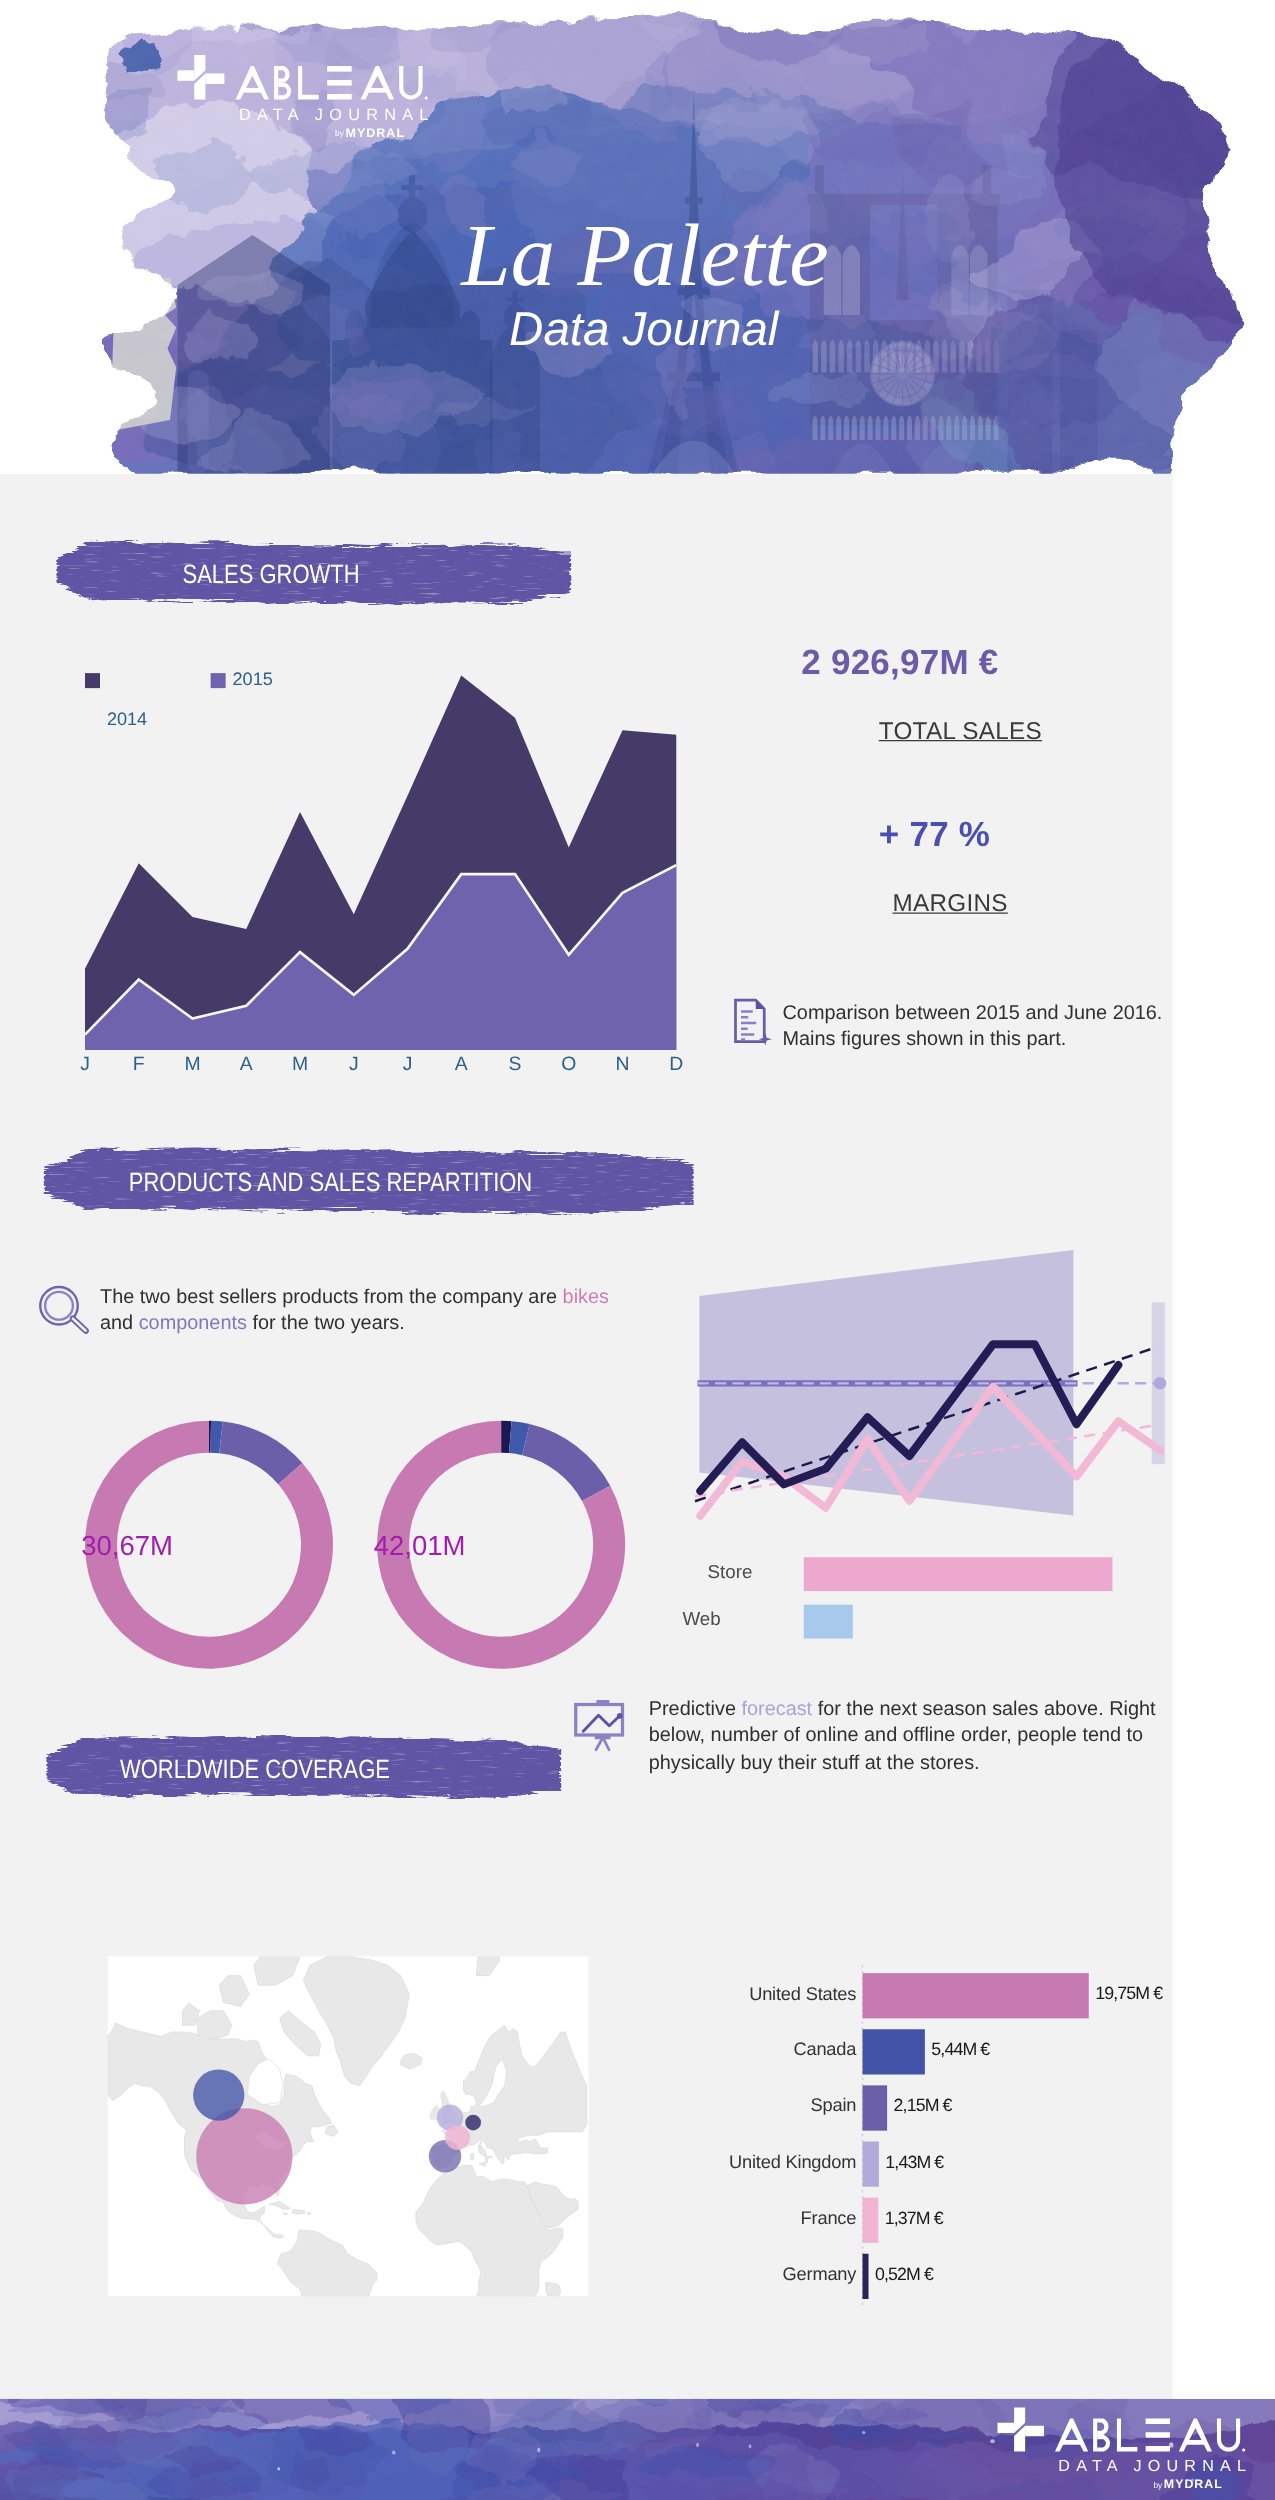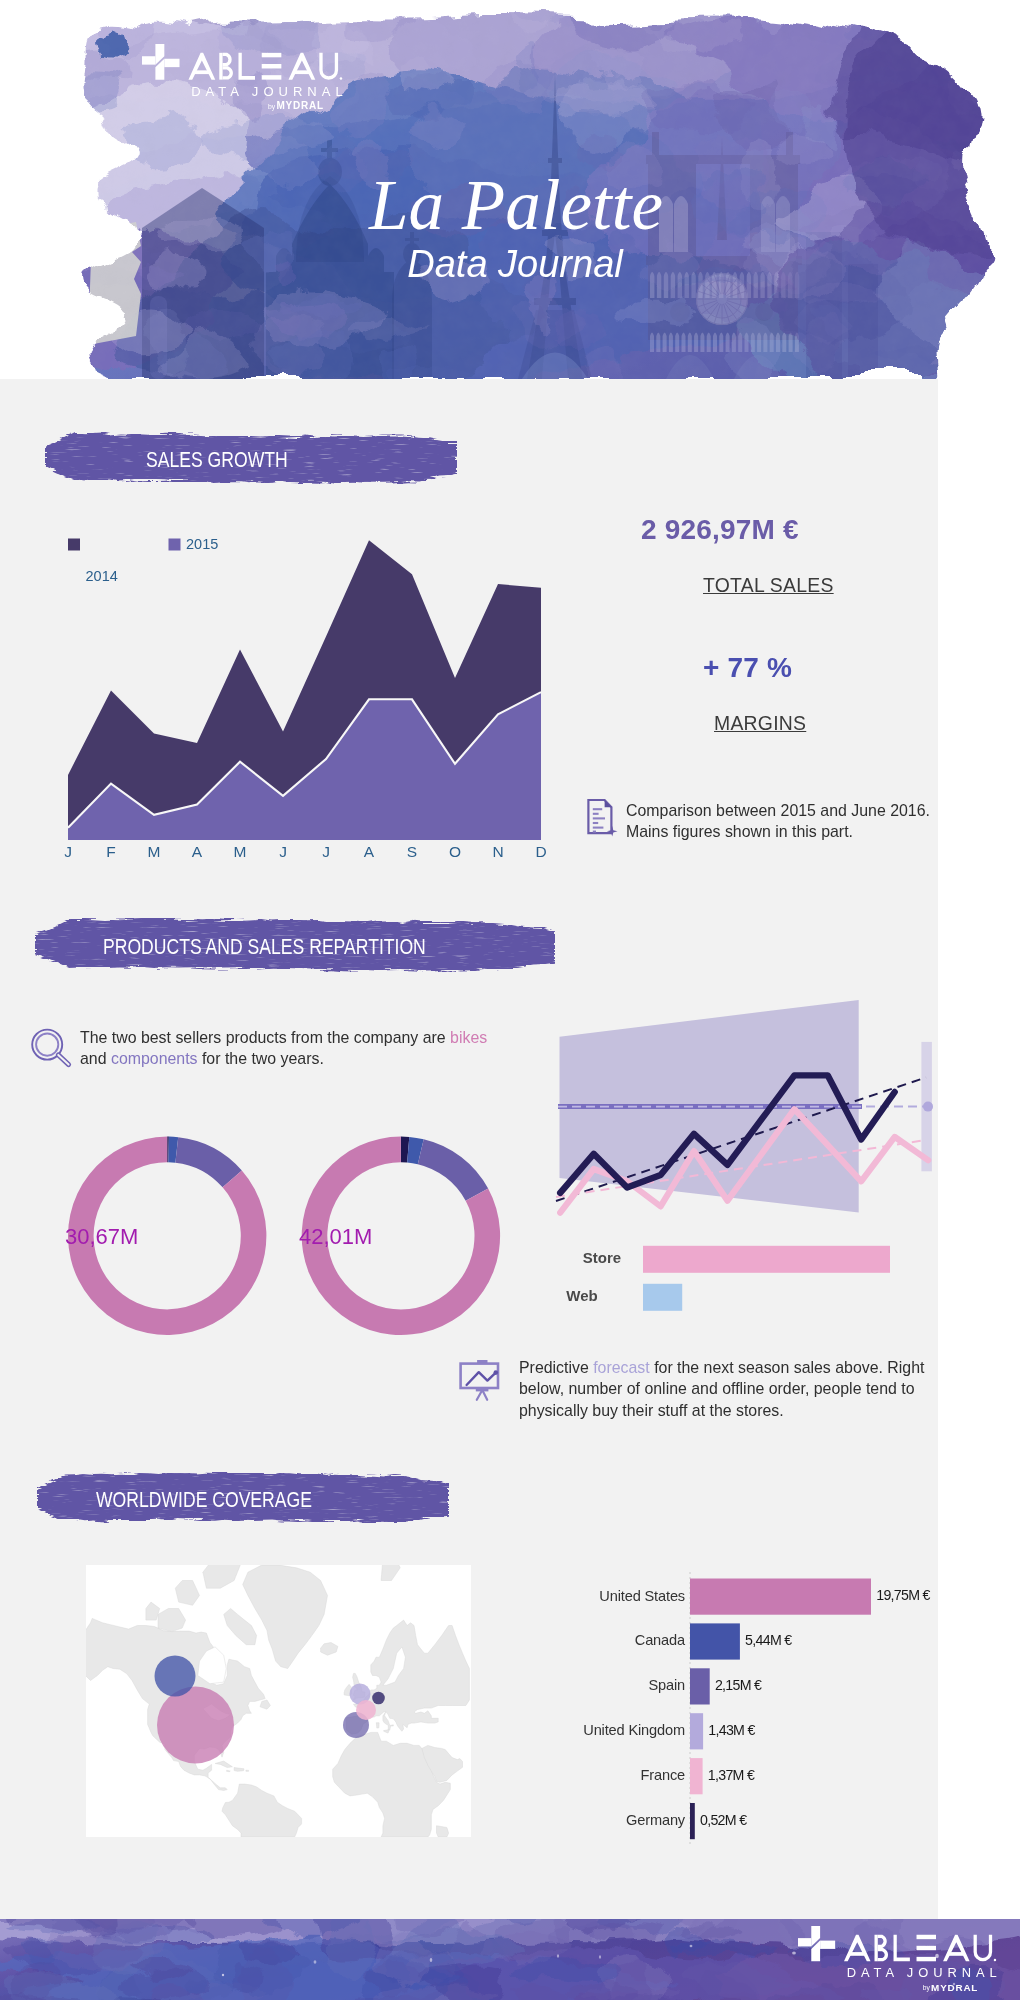--- a/index.html
+++ b/index.html
@@ -29,21 +29,21 @@
   .caplabel{position:absolute;font-size:19.4px;color:#3b3b3b;letter-spacing:0.25px;white-space:nowrap;text-decoration:underline;}
   .note{position:absolute;font-size:15.9px;color:#2f2f2f;line-height:21.3px;}
   .note .hl-pink{color:#d07cb3;}
   .note .hl-purple{color:#8376c0;}
   .note .hl-lav{color:#a9a3d8;}
   .legend-txt{position:absolute;font-size:14.5px;color:#2b5f8c;}
   .mlabel{position:absolute;font-size:15.5px;color:#2b5f8c;text-align:center;width:30px;}
   .donutval{position:absolute;font-size:22px;color:#a21caf;text-align:left;}
   .barlabel{position:absolute;font-size:14.6px;color:#333;text-align:right;white-space:nowrap;letter-spacing:-0.15px;}
   .barvalue{position:absolute;font-size:14.2px;color:#1a1a1a;white-space:nowrap;letter-spacing:-0.7px;}
-  .swlabel{position:absolute;font-size:15px;color:#4a4a4a;text-align:center;white-space:nowrap;font-weight:bold;}
+  .swlabel{position:absolute;font-size:15px;color:#4a4a4a;text-align:left;white-space:nowrap;}
 
   
   .footer{position:absolute;left:0;top:1919px;width:1020px;height:81px;overflow:hidden;}
   .footer>svg{position:absolute;left:0;top:0;}
 </style>
 </head>
 <body>
 
 <div class="page">
 
@@ -547,21 +547,21 @@
   <svg class="abs" style="left:454px;top:1354px;" width="52" height="52" viewBox="0 0 52 52">
     <rect x="23.1" y="6.0" width="10.4" height="3.6" fill="#8d81c6"></rect>
     <rect x="6.6" y="9.6" width="37.4" height="24.4" fill="none" stroke="#8d81c6" stroke-width="2.6"></rect>
     <rect x="21.8" y="34.0" width="12.6" height="3.4" fill="#8d81c6"></rect>
     <path d="M28.3 36.0 L22.8 45.8 M28.3 36.0 L33.2 45.8" fill="none" stroke="#8d81c6" stroke-width="2.2" stroke-linecap="round"></path>
     <path d="M12.6 31.0 L24.8 18.2 L33.4 26.6 L41.8 18.6" fill="none" stroke="#5f52a8" stroke-width="2.4" stroke-linejoin="round" stroke-linecap="round"></path>
     <circle cx="41.8" cy="18.6" r="2.3" fill="#5f52a8"></circle>
   </svg>
   <div class="note" style="left:519px;top:1357px;width:418px;"><span>Predictive </span><span class="hl-lav">forecast</span><span> for the next season sales above. Right below, number of online and offline order, people tend to physically buy their stuff at the stores.</span></div>
 
-  <div class="banner" style="left:37px;top:1472px;width:408px;height:50px;text-decoration:underline;">
+  <div class="banner" style="left:37px;top:1388px;width:408px;height:50px;text-decoration:underline;">
 <svg width="412" height="52" viewBox="0 0 412 52">
 <defs>
 <filter id="bc3_f" x="-12%" y="-40%" width="124%" height="180%">
             <feTurbulence type="fractalNoise" baseFrequency="0.035 0.55" numOctaves="4" seed="47" result="n"></feTurbulence>
             <feDisplacementMap in="SourceGraphic" in2="n" scale="8" xChannelSelector="R" yChannelSelector="G"></feDisplacementMap>
           </filter>
 <filter id="bc3_g" x="0%" y="0%" width="100%" height="100%">
             <feTurbulence type="fractalNoise" baseFrequency="0.055 0.75" numOctaves="2" seed="52" result="t"></feTurbulence>
             <feColorMatrix in="t" type="matrix" values="0 0 0 0 0.949 0 0 0 0 0.949 0 0 0 0 0.949 2.4 0 0 0 -1.55" result="g"></feColorMatrix>
             <feComposite in="g" in2="SourceGraphic" operator="in"></feComposite>

